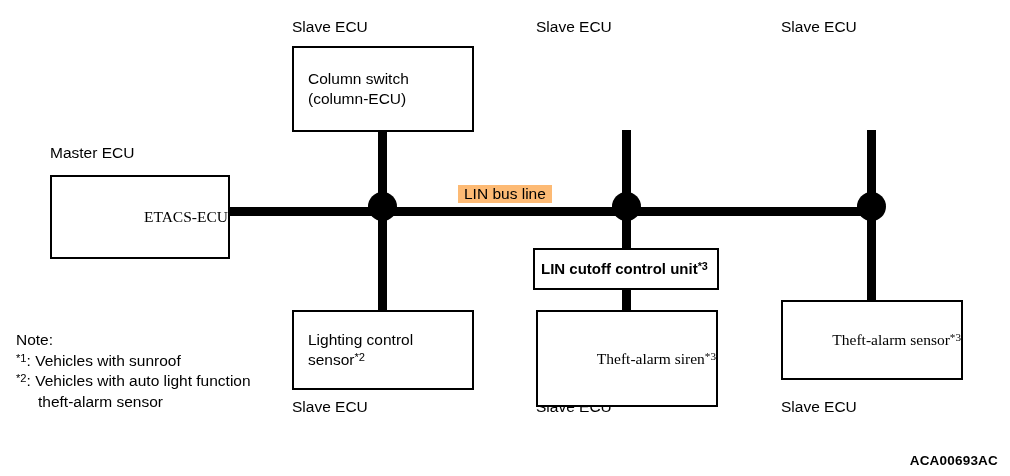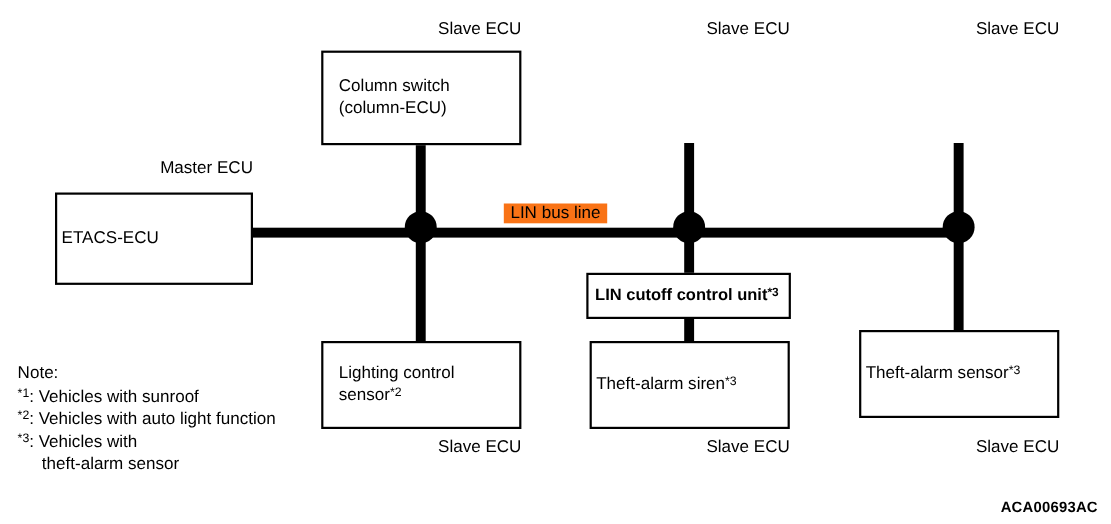--- a/index.html
+++ b/index.html
@@ -28,47 +28,48 @@
   .box-text {
     font-size: 15.5px;
     line-height: 20px;
     padding-left: 14px;
     padding-right: 6px;
     white-space: pre-line;
     text-align: left;
   }
   .box-text.centered {
     width: 100%;
-    text-align: left;
+    text-align: right;
     padding-left: 4px;
     padding-right: 0;
+    font-family: Liberation Serif, serif;
   }
   .caption {
     position: absolute;
     font-size: 15.5px;
     line-height: 18px;
-    text-align: right;
+    text-align: left;
     z-index: 2;
     white-space: nowrap;
   }
   .wire {
     position: absolute;
     background: #000000;
     z-index: 1;
   }
   .node {
     position: absolute;
     background: #000000;
     border-radius: 50%;
     z-index: 4;
   }
   .bus-label {
     position: absolute;
     font-size: 15.5px;
-    background: #f97316;
+    background: #fdba74;
     padding: 0 6px;
     z-index: 5;
     white-space: nowrap;
   }
   #note-block {
     position: absolute;
     left: 16px;
     top: 330px;
     font-size: 15.5px;
     line-height: 20.5px;
@@ -134,42 +135,39 @@
 
   <div class="box" style="left:533px; top:248px; width:186px; height:42px;">
     <span class="box-text" style="padding-left:6px; font-size:15px;font-weight:bold;">LIN cutoff control unit<sup>*3</sup></span>
   </div>
 
   <div class="box" style="left:292px; top:310px; width:182px; height:80px;">
     <span class="box-text">Lighting control<br>sensor<sup>*2</sup></span>
   </div>
   <div class="caption" style="left:292px; top:398px; width:182px;">Slave ECU</div>
 
-  <div class="box" style="left:536px; top:310px; width:182px; height:80px;">
+  <div class="box" style="left:536px; top:310px; width:182px; height:97px;">
     <span class="box-text centered">Theft-alarm siren<sup>*3</sup></span>
   </div>
   <div class="caption" style="left:536px; top:398px; width:182px;">Slave ECU</div>
 
   <div class="box" style="left:781px; top:300px; width:182px; height:80px;">
     <span class="box-text centered">Theft-alarm sensor<sup>*3</sup></span>
   </div>
   <div class="caption" style="left:781px; top:398px; width:182px;">Slave ECU</div>
 
   <div id="note-block">
     <div class="note-line">Note:</div>
 
     <div class="note-line">
       <sup>*1</sup><span>: </span><span>Vehicles with sunroof</span>
     </div>
 
     <div class="note-line">
       <sup>*2</sup><span>: </span><span>Vehicles with auto light function</span>
     </div>
 
-    <div class="note-line">
-      <sup>*3</sup><span>: </span><span>Vehicles with</span>
-    </div>
     <div class="note-line note-indent">theft-alarm sensor</div>
   </div>
 
   <div id="ref-code">ACA00693AC</div>
 
 </div>
 
 </body></html>

